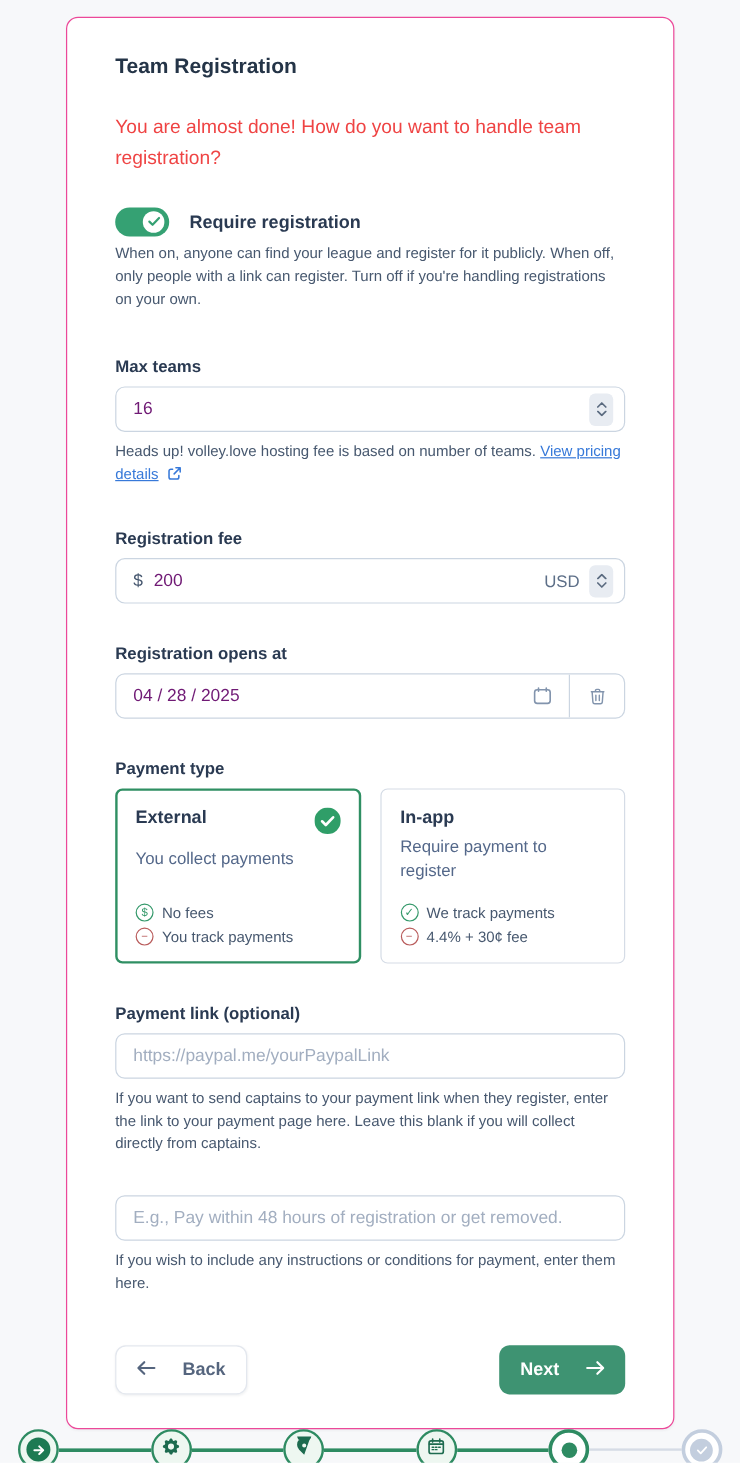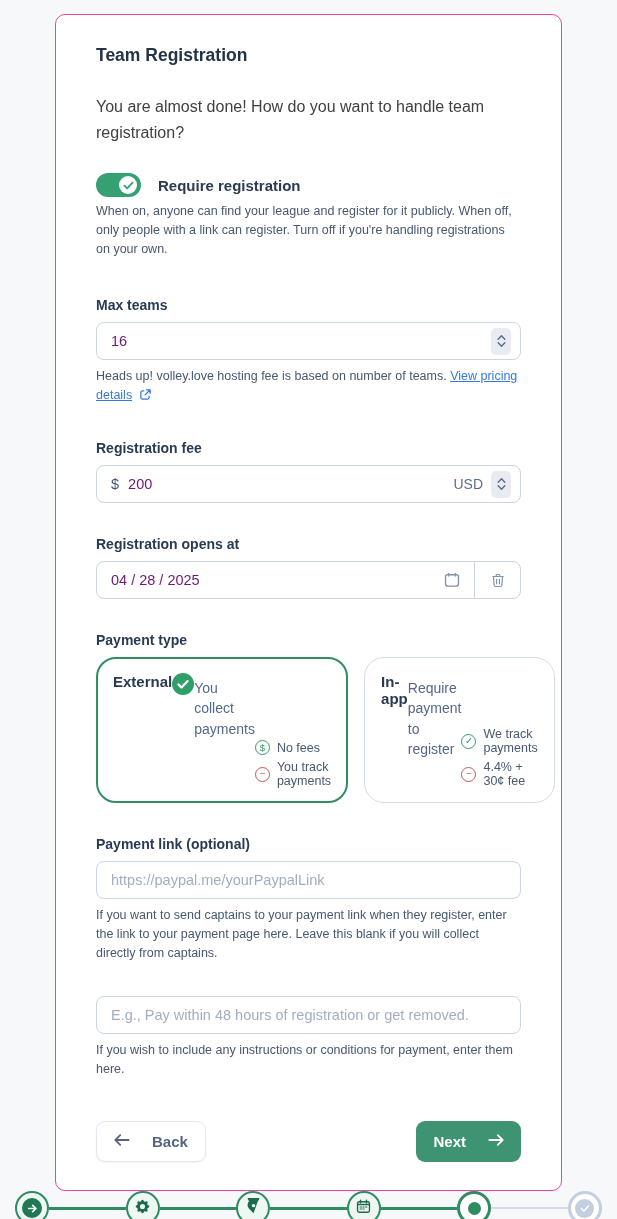--- a/index.html
+++ b/index.html
@@ -15,21 +15,21 @@
   .card {
     width: 507px;
     margin: 14px auto 0;
     background: #ffffff;
     border: 1px solid #ec4899;
     border-radius: 10px;
     box-shadow: 0 1px 2px rgba(20,30,55,.04);
     padding: 30px 40px 28px;
   }
   h1.page-title { font-size: 17.5px; font-weight: 700; color: #243447; margin-bottom: 28px; }
-  .intro { font-size: 16px; line-height: 1.6; color: #404040; margin-bottom: 28px; }
+  .intro { font-size: 16px; line-height: 1.6; color: #ef4444; margin-bottom: 28px; }
 
   
   .toggle-row { display: flex; align-items: center; gap: 17px; margin-bottom: 5px; }
   .toggle {
     width: 45px; height: 24px; border-radius: 12px;
     background: #35a173; position: relative; cursor: pointer; flex: none;
   }
   .toggle .knob {
     position: absolute; top: 3px; left: 23px;
     width: 18px; height: 18px; border-radius: 50%; background: #fff;
@@ -69,22 +69,22 @@
   .cal-btn { color: #8294ad; display: flex; align-items: center; cursor: pointer; background: none; border: none; }
   .vr { width: 1px; align-self: stretch; background: #cbd5e1; }
   .trash-cell {
     width: 45px; height: 100%; display: flex; align-items: center; justify-content: center;
     color: #8294ad; cursor: pointer; background: none; border: none;
   }
 
   
   .pay-grid { display: grid; grid-template-columns: 1fr 1fr; gap: 16px; }
   .pay-card {
-    border: 1px solid #d5dce6; border-radius: 20px; background: #fff;
-    min-height: 146px; padding: 15px 16px 14px; display: flex; flex-direction: row;
+    border: 1px solid #d5dce6; border-radius: 6px; background: #fff;
+    min-height: 146px; padding: 15px 16px 14px; display: flex; flex-direction: column;
     cursor: pointer;
   }
   .pay-card.selected { border: 2px solid #2f8f63; padding: 14px 15px 13px; }
   .pc-head { display: flex; align-items: flex-start; justify-content: space-between; }
   .pc-title { font-size: 15px; font-weight: 700; color: #2a3a52; }
   .pc-sub { font-size: 14px; line-height: 1.45; color: #54688a; margin-top: 5px; }
   .pc-feats { list-style: none; margin-top: auto; display: flex; flex-direction: column; gap: 5px; padding-top: 12px; }
   .pc-feats li { display: flex; align-items: center; gap: 7px; font-size: 12.5px; color: #47586f; }
   .icon-circle {
     width: 15px; height: 15px; border-radius: 50%; border: 1.4px solid currentColor;

